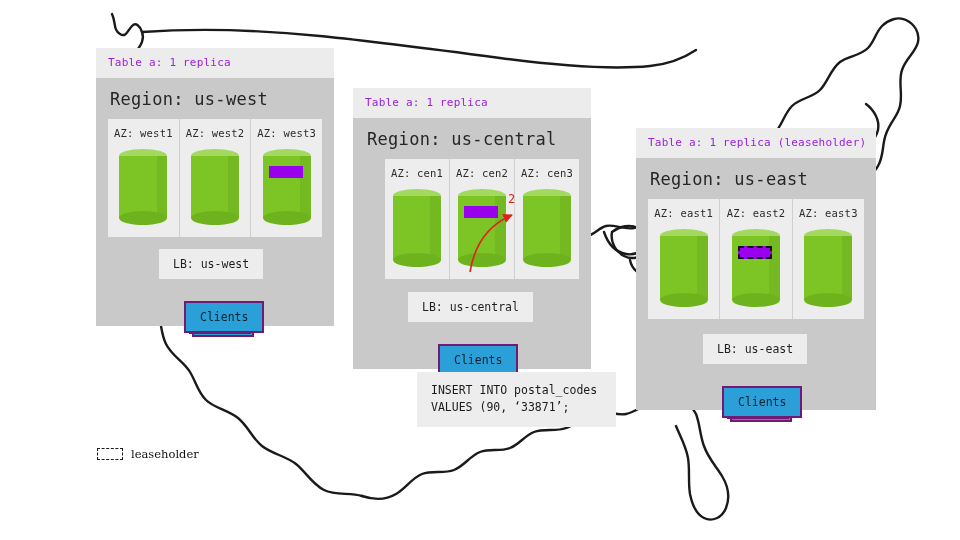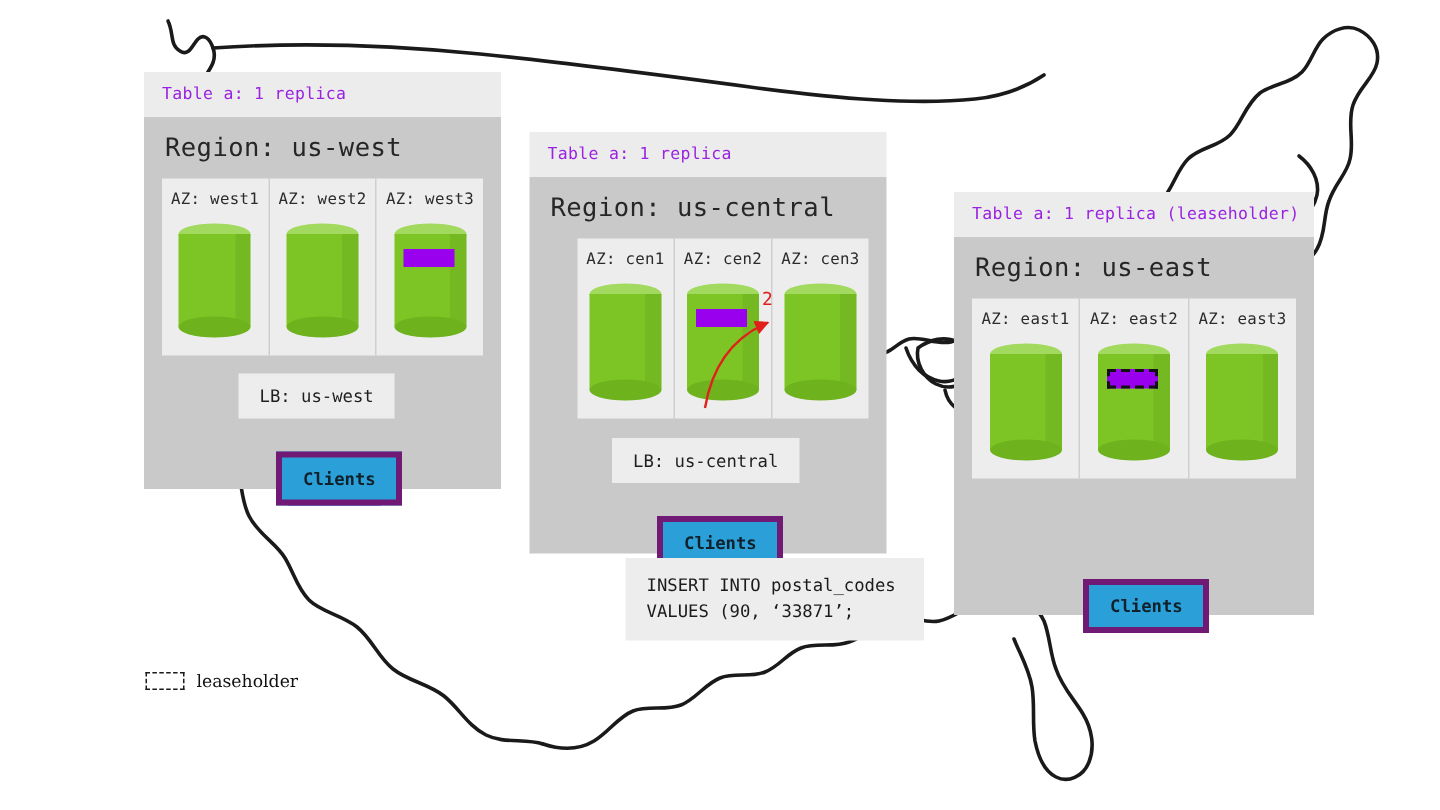--- a/index.html
+++ b/index.html
@@ -101,23 +101,22 @@
   }
 
   
   .clients{
     position:absolute;
     z-index:6;
   }
   .clients .sheet{
     position:absolute;
     background:#2a9fd8;
-    border:4px solid #701a75;
+    border:2px solid #701a75;
     box-sizing:border-box;
-    font-weight:bold;
   }
   .clients .sheet.front{
     position:relative;
     color:#10212b;
     font-size:11.5px;
     text-align:center;
     padding:7px 14px;
     white-space:nowrap;
     z-index:5;
   }
@@ -490,20 +489,21 @@
           <div class="cyl-wrap" style="width:48px;height:78px;">
             <div class="cyl">
                 <div class="top"></div>
                 <div class="body"></div>
                 <div class="shade"></div>
                 <div class="bottom"></div>
               </div>
           </div>
         </div>
       </div>
+      <div class="lb" style="left:67px;top:176px;">LB: us-east</div>
       <div class="clients" style="left:86px;top:228px;">
         <div class="sheet" style="left:8px;top:8px;width:62px;height:28px;"></div>
         <div class="sheet" style="left:5px;top:5px;width:62px;height:28px;"></div>
         <div class="sheet front">Clients</div>
       </div>
     </div>
   </div>
 
   <svg class="arrow-layer" xmlns="http://www.w3.org/2000/svg">
     <defs>

